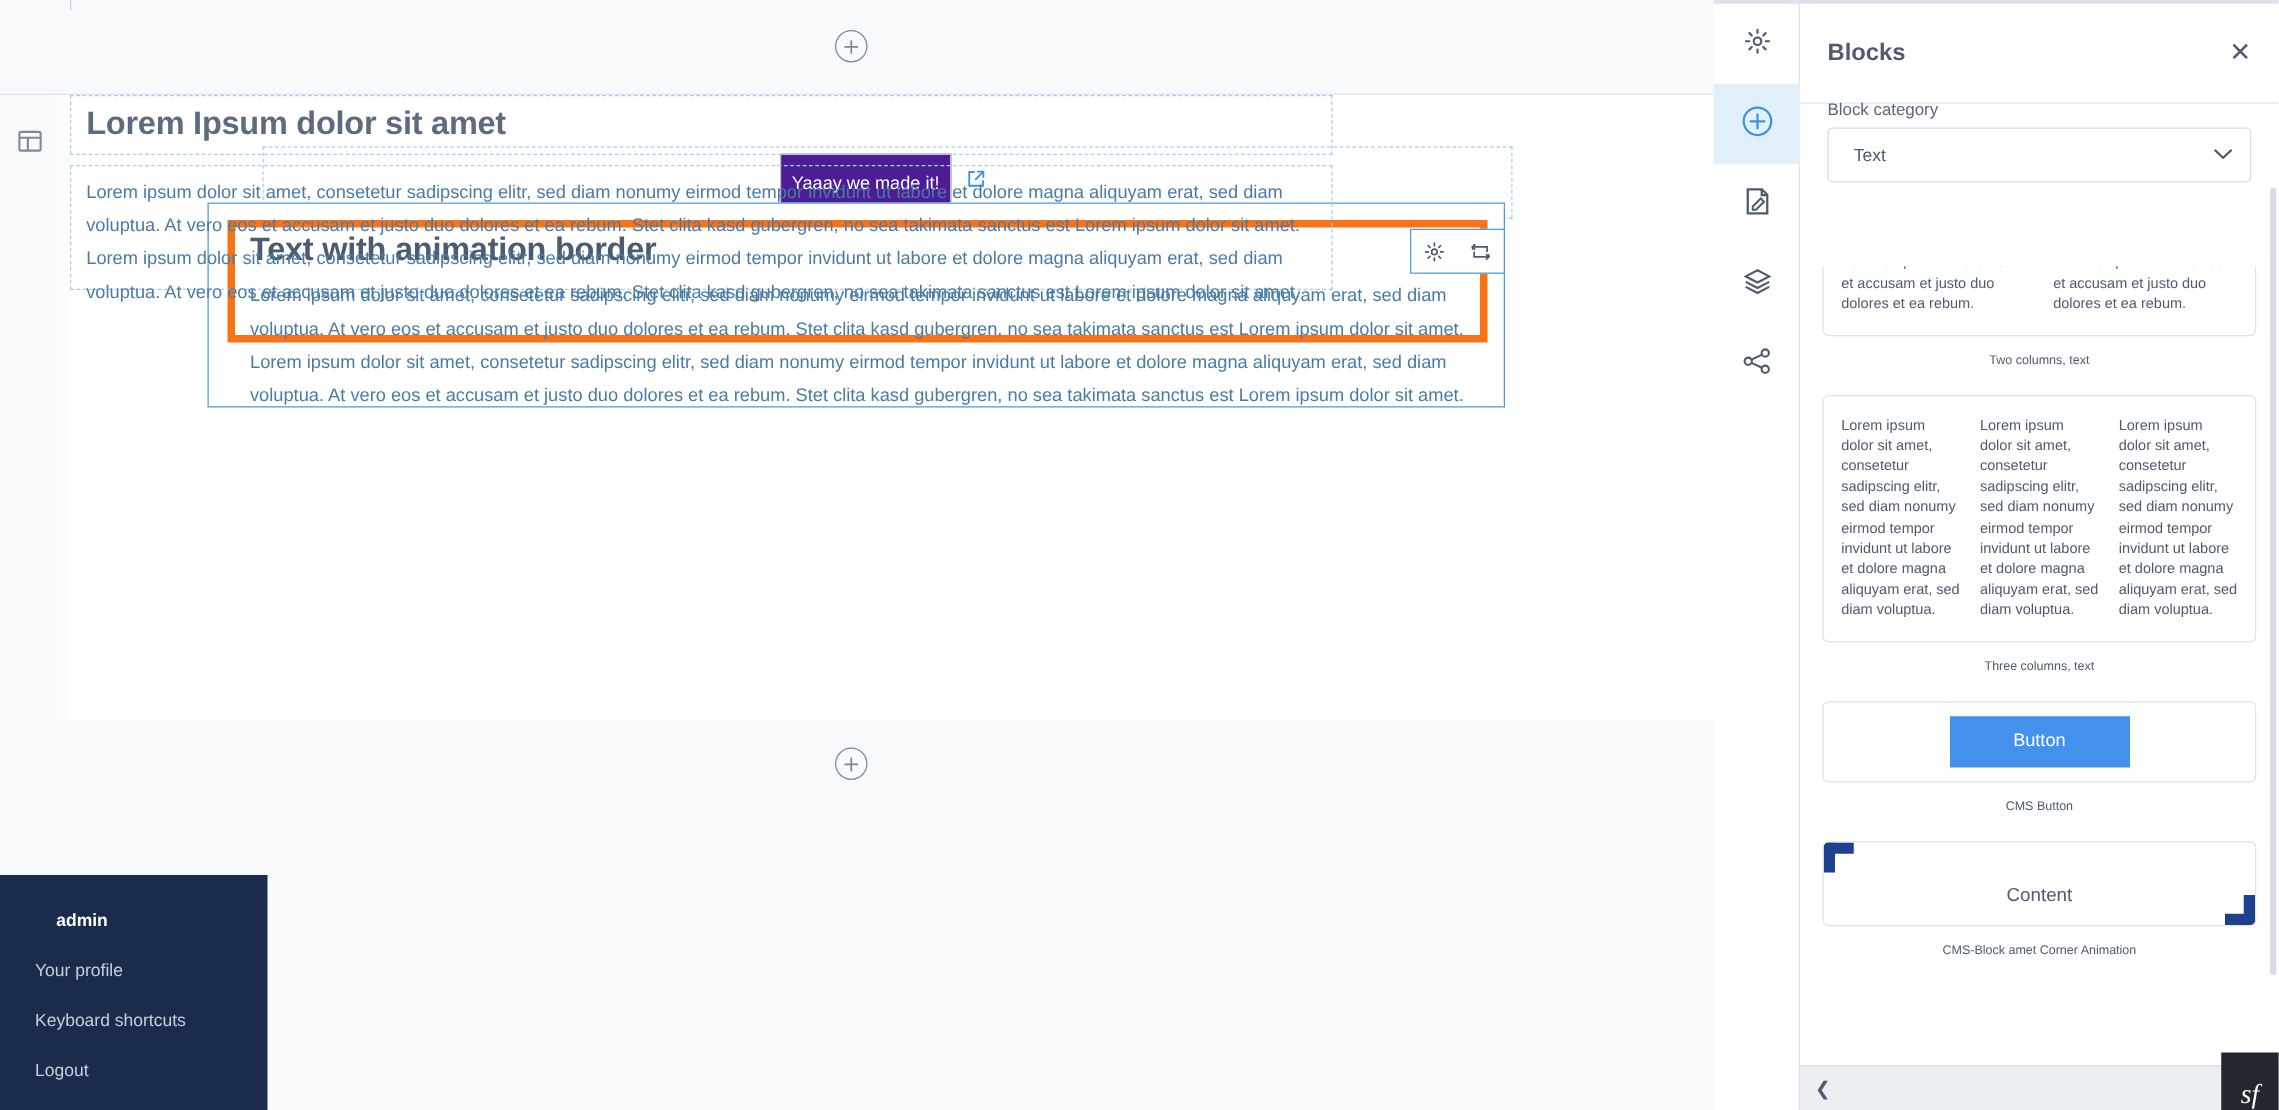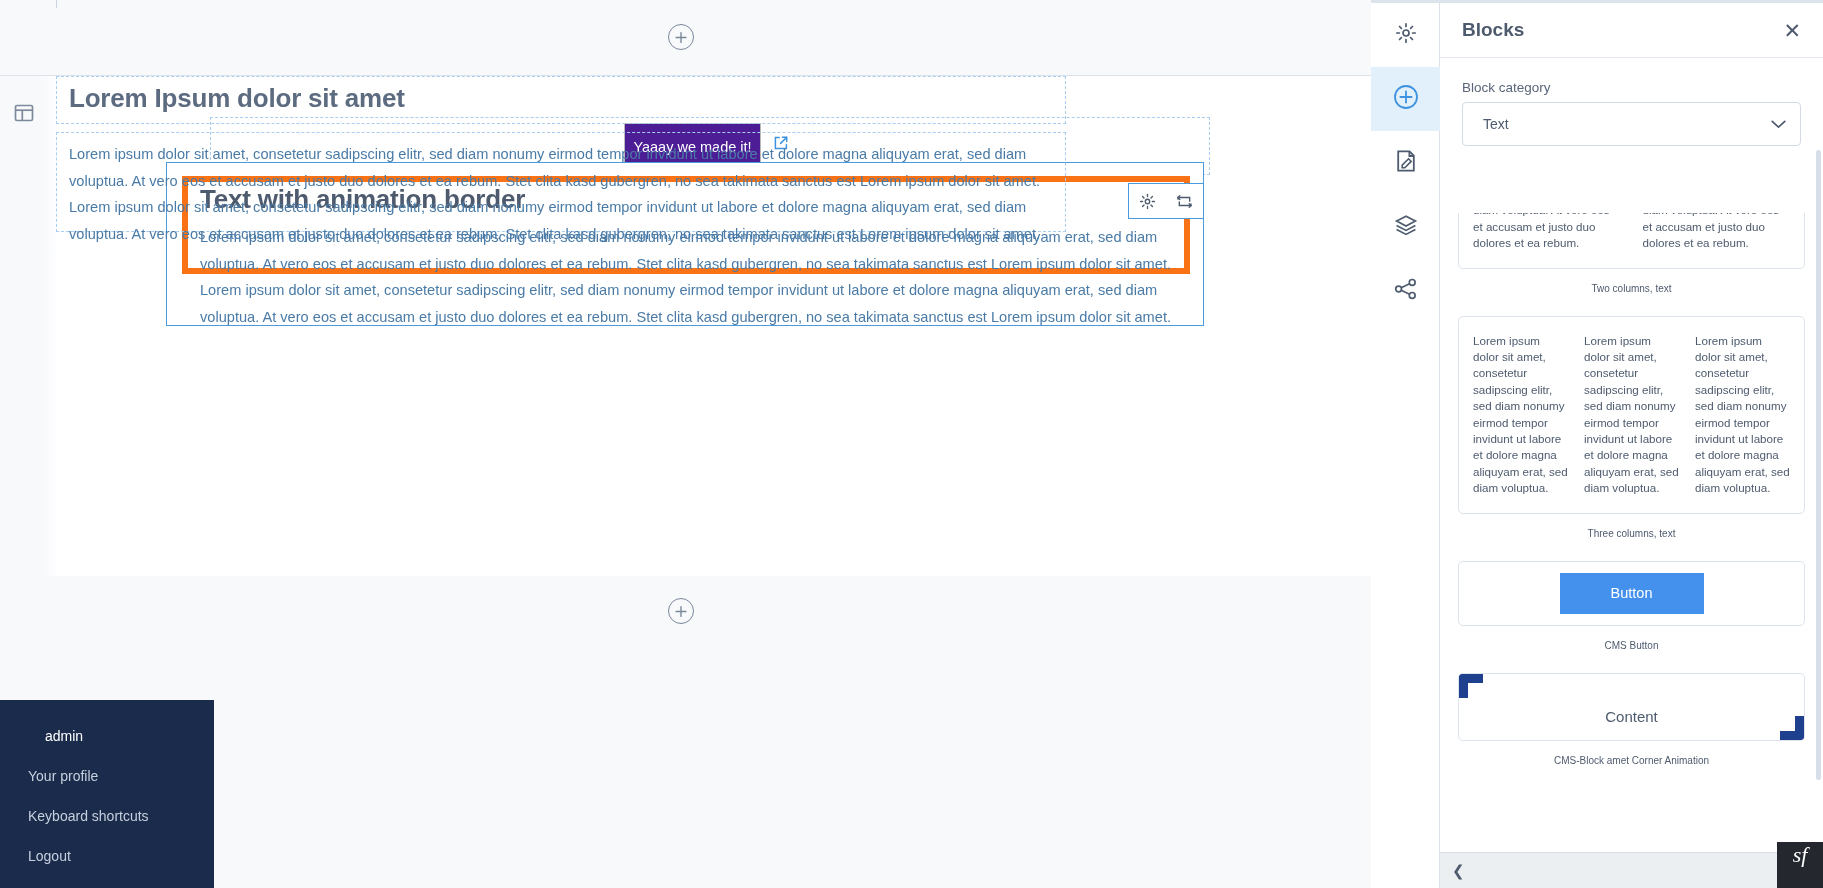--- a/index.html
+++ b/index.html
@@ -118,21 +118,21 @@
   
   .user-menu {
     position: absolute; left: 0; top: 700px; width: 214px; height: 188px;
     background: #1b2b4b;
     padding: 16px 0 0 0;
   }
   .user-menu .um-item {
     color: #c6cfdd; font-size: 14px; padding: 11px 0 11px 28px;
     cursor: pointer; line-height: 18px;
   }
-  .user-menu .um-item.um-user { color: #ffffff; font-weight: 400; padding-left: 45px; }
+  .user-menu .um-item.um-user { color: #ffffff; font-weight: 700; padding-left: 45px; }
 
   
   .icon-rail {
     position: absolute; left: 1371px; top: 0; width: 69px; height: 888px;
     background: #ffffff; border-right: 1px solid #dde3ea;
   }
   .icon-rail-top-border {
     position: absolute; left: 0; top: 0; width: 69px; height: 3px;
     background: #dde3ea;
   }
@@ -146,21 +146,21 @@
   
   .panel {
     position: absolute; left: 1440px; top: 0; width: 383px; height: 888px;
     background: #ffffff; overflow: hidden;
   }
   .panel-top-border {
     position: absolute; left: 0; top: 0; width: 383px; height: 3px;
     background: #dde3ea;
   }
   .panel-header {
-    position: absolute; left: 0; top: 3px; width: 383px; height: 55px;
+    position: absolute; left: 0; top: 3px; width: 383px; height: 80px;
     border-bottom: 1px solid #e3e8ee;
     display: flex; align-items: center; justify-content: space-between;
     padding: 0 22px 0 22px;
   }
   .panel-title { font-size: 19px; font-weight: 700; color: #4e5b6e; }
   .panel-close {
     font-size: 21px; color: #4e5b6e; cursor: pointer; line-height: 1;
     font-weight: 400;
   }
   .panel-body { position: absolute; left: 0; top: 67px; width: 383px; bottom: 36px; }
@@ -220,21 +220,21 @@
     position: absolute; left: 1440px; bottom: 0; width: 383px; height: 36px;
     background: #eceff2; border-top: 1px solid #d8dee7;
     display: flex; align-items: center;
   }
   .sf-arrow {
     font-size: 15px; color: #4e5b6e; padding: 0 12px; cursor: pointer;
   }
   .sf-logo {
     position: absolute; right: 0; bottom: 0;
     width: 46px; height: 46px; background: #24282e;
-    display: flex; align-items: flex-start; justify-content: center;
+    display: flex; align-items: flex-end; justify-content: center;
     color: #ffffff; font-style: italic; font-family: "Liberation Serif", serif;
     font-size: 22px; cursor: pointer;
   }
 
   
   .outer-top-line {
     position: absolute; left: 0; top: 0; width: 1371px; height: 2px;
     background: #e6eaee;
   }
 </style>

